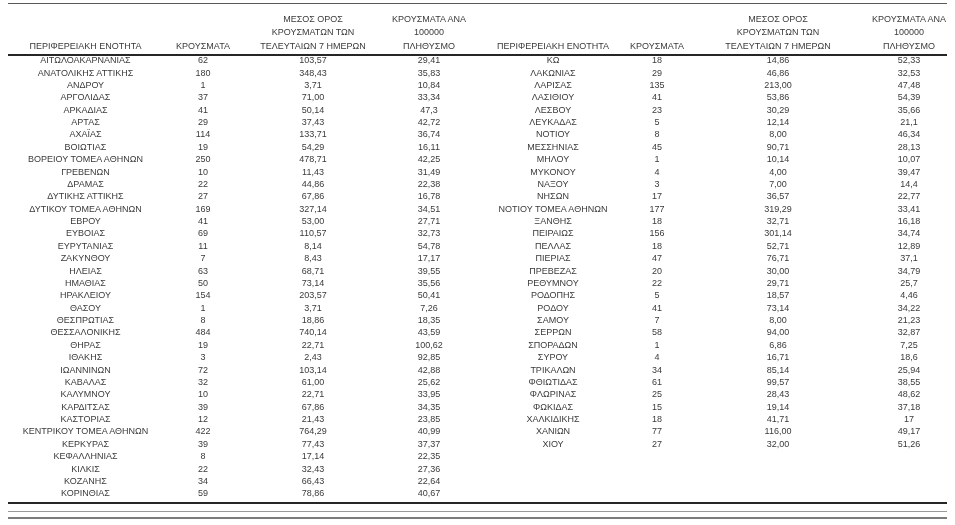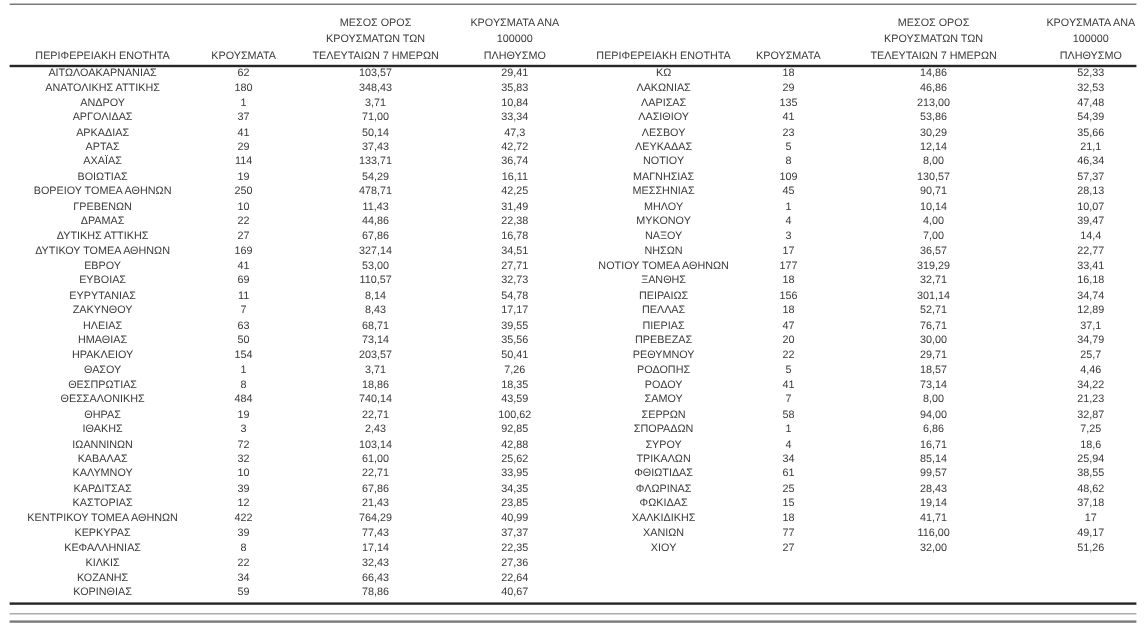--- a/index.html
+++ b/index.html
@@ -328,26 +328,20 @@
           <div class="cell c2">12,14</div>
           <div class="cell c3">21,1</div>
         </div>
         <div class="row">
           <div class="cell c0">ΝΟΤΙΟΥ</div>
           <div class="cell c1">8</div>
           <div class="cell c2">8,00</div>
           <div class="cell c3">46,34</div>
         </div>
         <div class="row">
-          <div class="cell c0">ΜΑΓΝΗΣΙΑΣ</div>
-          <div class="cell c1">109</div>
-          <div class="cell c2">130,57</div>
-          <div class="cell c3">57,37</div>
-        </div>
-        <div class="row">
           <div class="cell c0">ΜΕΣΣΗΝΙΑΣ</div>
           <div class="cell c1">45</div>
           <div class="cell c2">90,71</div>
           <div class="cell c3">28,13</div>
         </div>
         <div class="row">
           <div class="cell c0">ΜΗΛΟΥ</div>
           <div class="cell c1">1</div>
           <div class="cell c2">10,14</div>
           <div class="cell c3">10,07</div>

